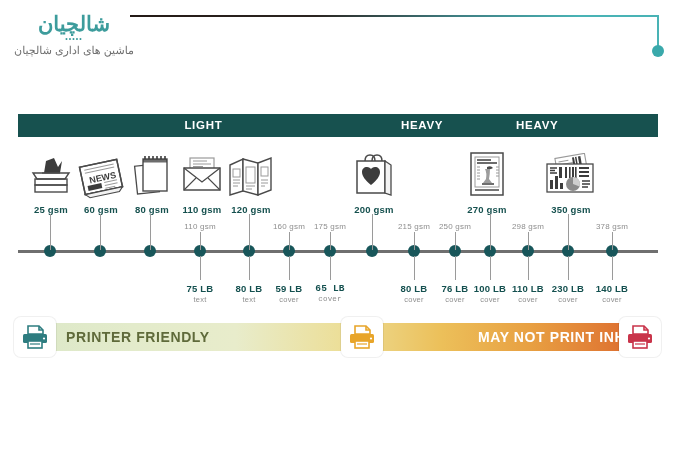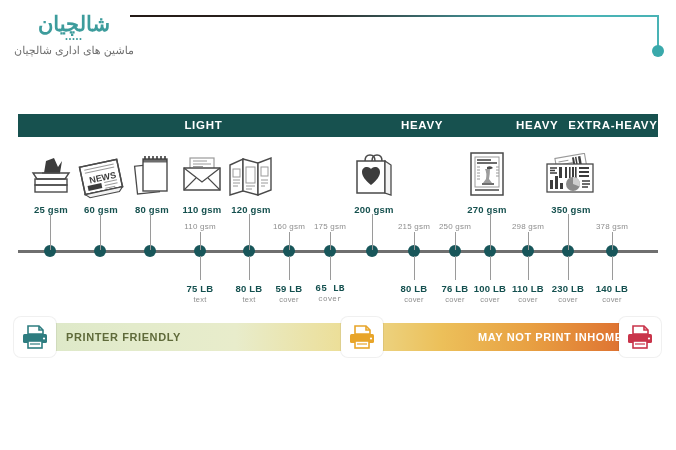--- a/index.html
+++ b/index.html
@@ -73,21 +73,21 @@
   
   #grad-bar{
     position:absolute;left:18px;top:323px;width:640px;height:28px;
     background:linear-gradient(to right,
       #dce8c8 0%, #e3ebcb 18%, #e8eccb 34%,
       #ecdf9a 50%, #ecc05a 66%, #e8a042 80%,
       #e07a34 92%, #d65a2c 100%);
   }
   .grad-text{
     position:absolute;top:323px;height:28px;line-height:28px;
-    font-size:11px;font-weight:bold;letter-spacing:.6px;white-space:nowrap;
+    font-size:14px;font-weight:bold;letter-spacing:.6px;white-space:nowrap;
   }
   .printer-badge{
     position:absolute;top:317px;width:42px;height:40px;border-radius:7px;
     background:#ffffff;box-shadow:0 0 0 1px rgba(0,0,0,.06);
     display:flex;align-items:center;justify-content:center;
   }
 </style>
 </head>
 <body>
 
@@ -99,21 +99,20 @@
   </div>
   <div id="rule-line"></div>
   <div id="rule-elbow"></div>
   <div id="rule-dot"></div>
 </div>
 
 <div id="cat-bar" style="background: rgb(23, 81, 79);">
     <div class="cat-label" style="width: 140px; left: 64.4px;">LIGHT</div>
     <div class="cat-label" style="width: 140px; left: 285.2px;">HEAVY</div>
     <div class="cat-label" style="width: 140px; left: 400.4px;">HEAVY</div>
-    <div class="cat-label" style="width: 140px; left: 499.6px;">EXTRA-HEAVY</div>
   </div>
 
 <div id="icon-row">
     <div class="icon-cell" style="left: 14px;">
       <div class="icon-art">
         <svg width="46" height="44" viewBox="0 0 46 44">
       <path d="M18 6 L26 3 L30 12 L34 6 L32 18 L16 18 Z" fill="#3c3c3c"></path>
       <path d="M5 18 L41 18 L37 24 L9 24 Z" fill="none" stroke="#4a4a4a" stroke-width="1.4"></path>
       <rect x="7" y="24" width="32" height="6" fill="none" stroke="#4a4a4a" stroke-width="1.4"></rect>
       <rect x="7" y="30" width="32" height="7" fill="none" stroke="#4a4a4a" stroke-width="1.4"></rect>

